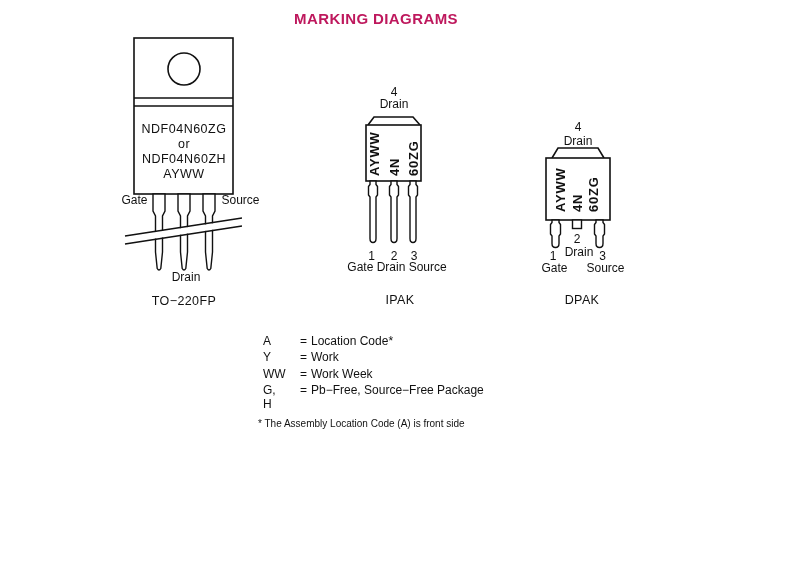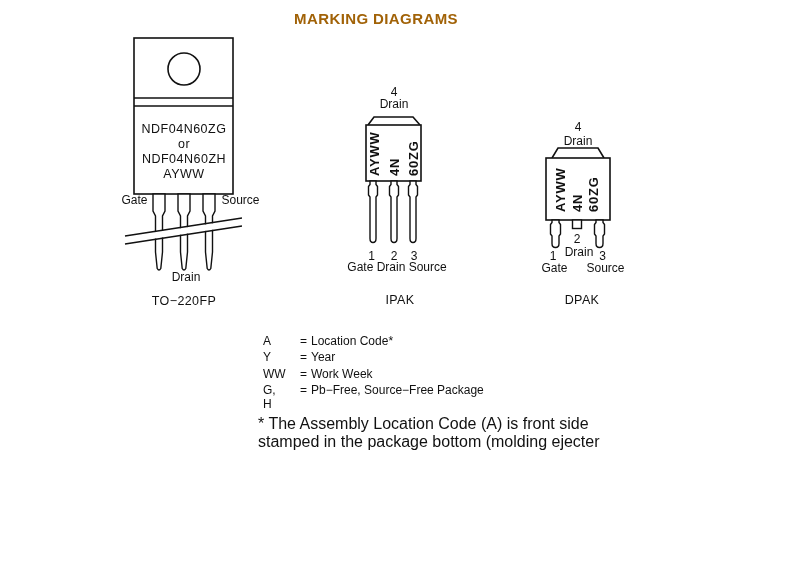--- a/index.html
+++ b/index.html
@@ -2,37 +2,37 @@
 <html><head>
 <meta charset="utf-8">
 <style>
   html,body { margin:0; padding:0; background:#fff; }
   .page {
     position:relative; width:793px; height:564px; background:#ffffff;
     font-family:"Liberation Sans", sans-serif; color:#111; overflow:hidden;
   }
   .title {
     position:absolute; top:10px; left:0; width:752px; text-align:center;
-    font-size:15px; font-weight:bold; letter-spacing:0.4px; color:#a16207;
+    font-size:15px; font-weight:bold; letter-spacing:0.4px; color:#be185d;
   }
   svg { position:absolute; left:0; top:0; }
   svg text { font-family:"Liberation Sans", sans-serif; fill:#111; }
   .lbl  { font-size:12px; }
   .pkg  { font-size:12.5px; letter-spacing:0.4px; }
   .tmark{ font-size:12.5px; letter-spacing:0.5px; }
   .mark { font-size:13px; font-weight:bold; letter-spacing:0.8px; }
   .ln   { fill:none; stroke:#111; stroke-width:1.6px; }
   .shape{ fill:#fff; stroke:#111; stroke-width:1.6px; }
   .pin  { fill:#fff; stroke:#111; stroke-width:1.4px; }
   .legend { position:absolute; left:263px; top:334px; font-size:12px; }
   .legend-row { position:relative; height:16.3px; }
   .legend-row .sym  { position:absolute; left:0; }
   .legend-row .eq   { position:absolute; left:37px; }
   .legend-row .desc { position:absolute; left:48px; white-space:nowrap; }
-  .footnote { position:absolute; left:258px; top:415px; font-size:16px; line-height:18.3px; }
+  .footnote { position:absolute; left:258px; top:415px; font-size:10px; line-height:18.3px;text-align:center; }
   .footnote div { white-space:nowrap; }
 </style>
 </head>
 <body>
 
 <div class="page">
 
   <div class="title">MARKING DIAGRAMS</div>
 
   <svg width="793" height="564" viewBox="0 0 793 564">
@@ -111,32 +111,31 @@
 
   <div class="legend">
     <div class="legend-row">
       <span class="sym">A</span>
       <span class="eq">=</span>
       <span class="desc">Location Code*</span>
     </div>
     <div class="legend-row">
       <span class="sym">Y</span>
       <span class="eq">=</span>
-      <span class="desc">Year</span>
+      <span class="desc">Work</span>
     </div>
     <div class="legend-row">
       <span class="sym">WW</span>
       <span class="eq">=</span>
       <span class="desc">Work Week</span>
     </div>
     <div class="legend-row">
       <span class="sym">G, H</span>
       <span class="eq">=</span>
       <span class="desc">Pb−Free, Source−Free Package</span>
     </div>
   </div>
 
   <div class="footnote">
     <div>* The Assembly Location Code (A) is front side</div>
-    <div>stamped in the package bottom (molding ejecter</div>
   </div>
 
 </div>
 
 </body></html>

